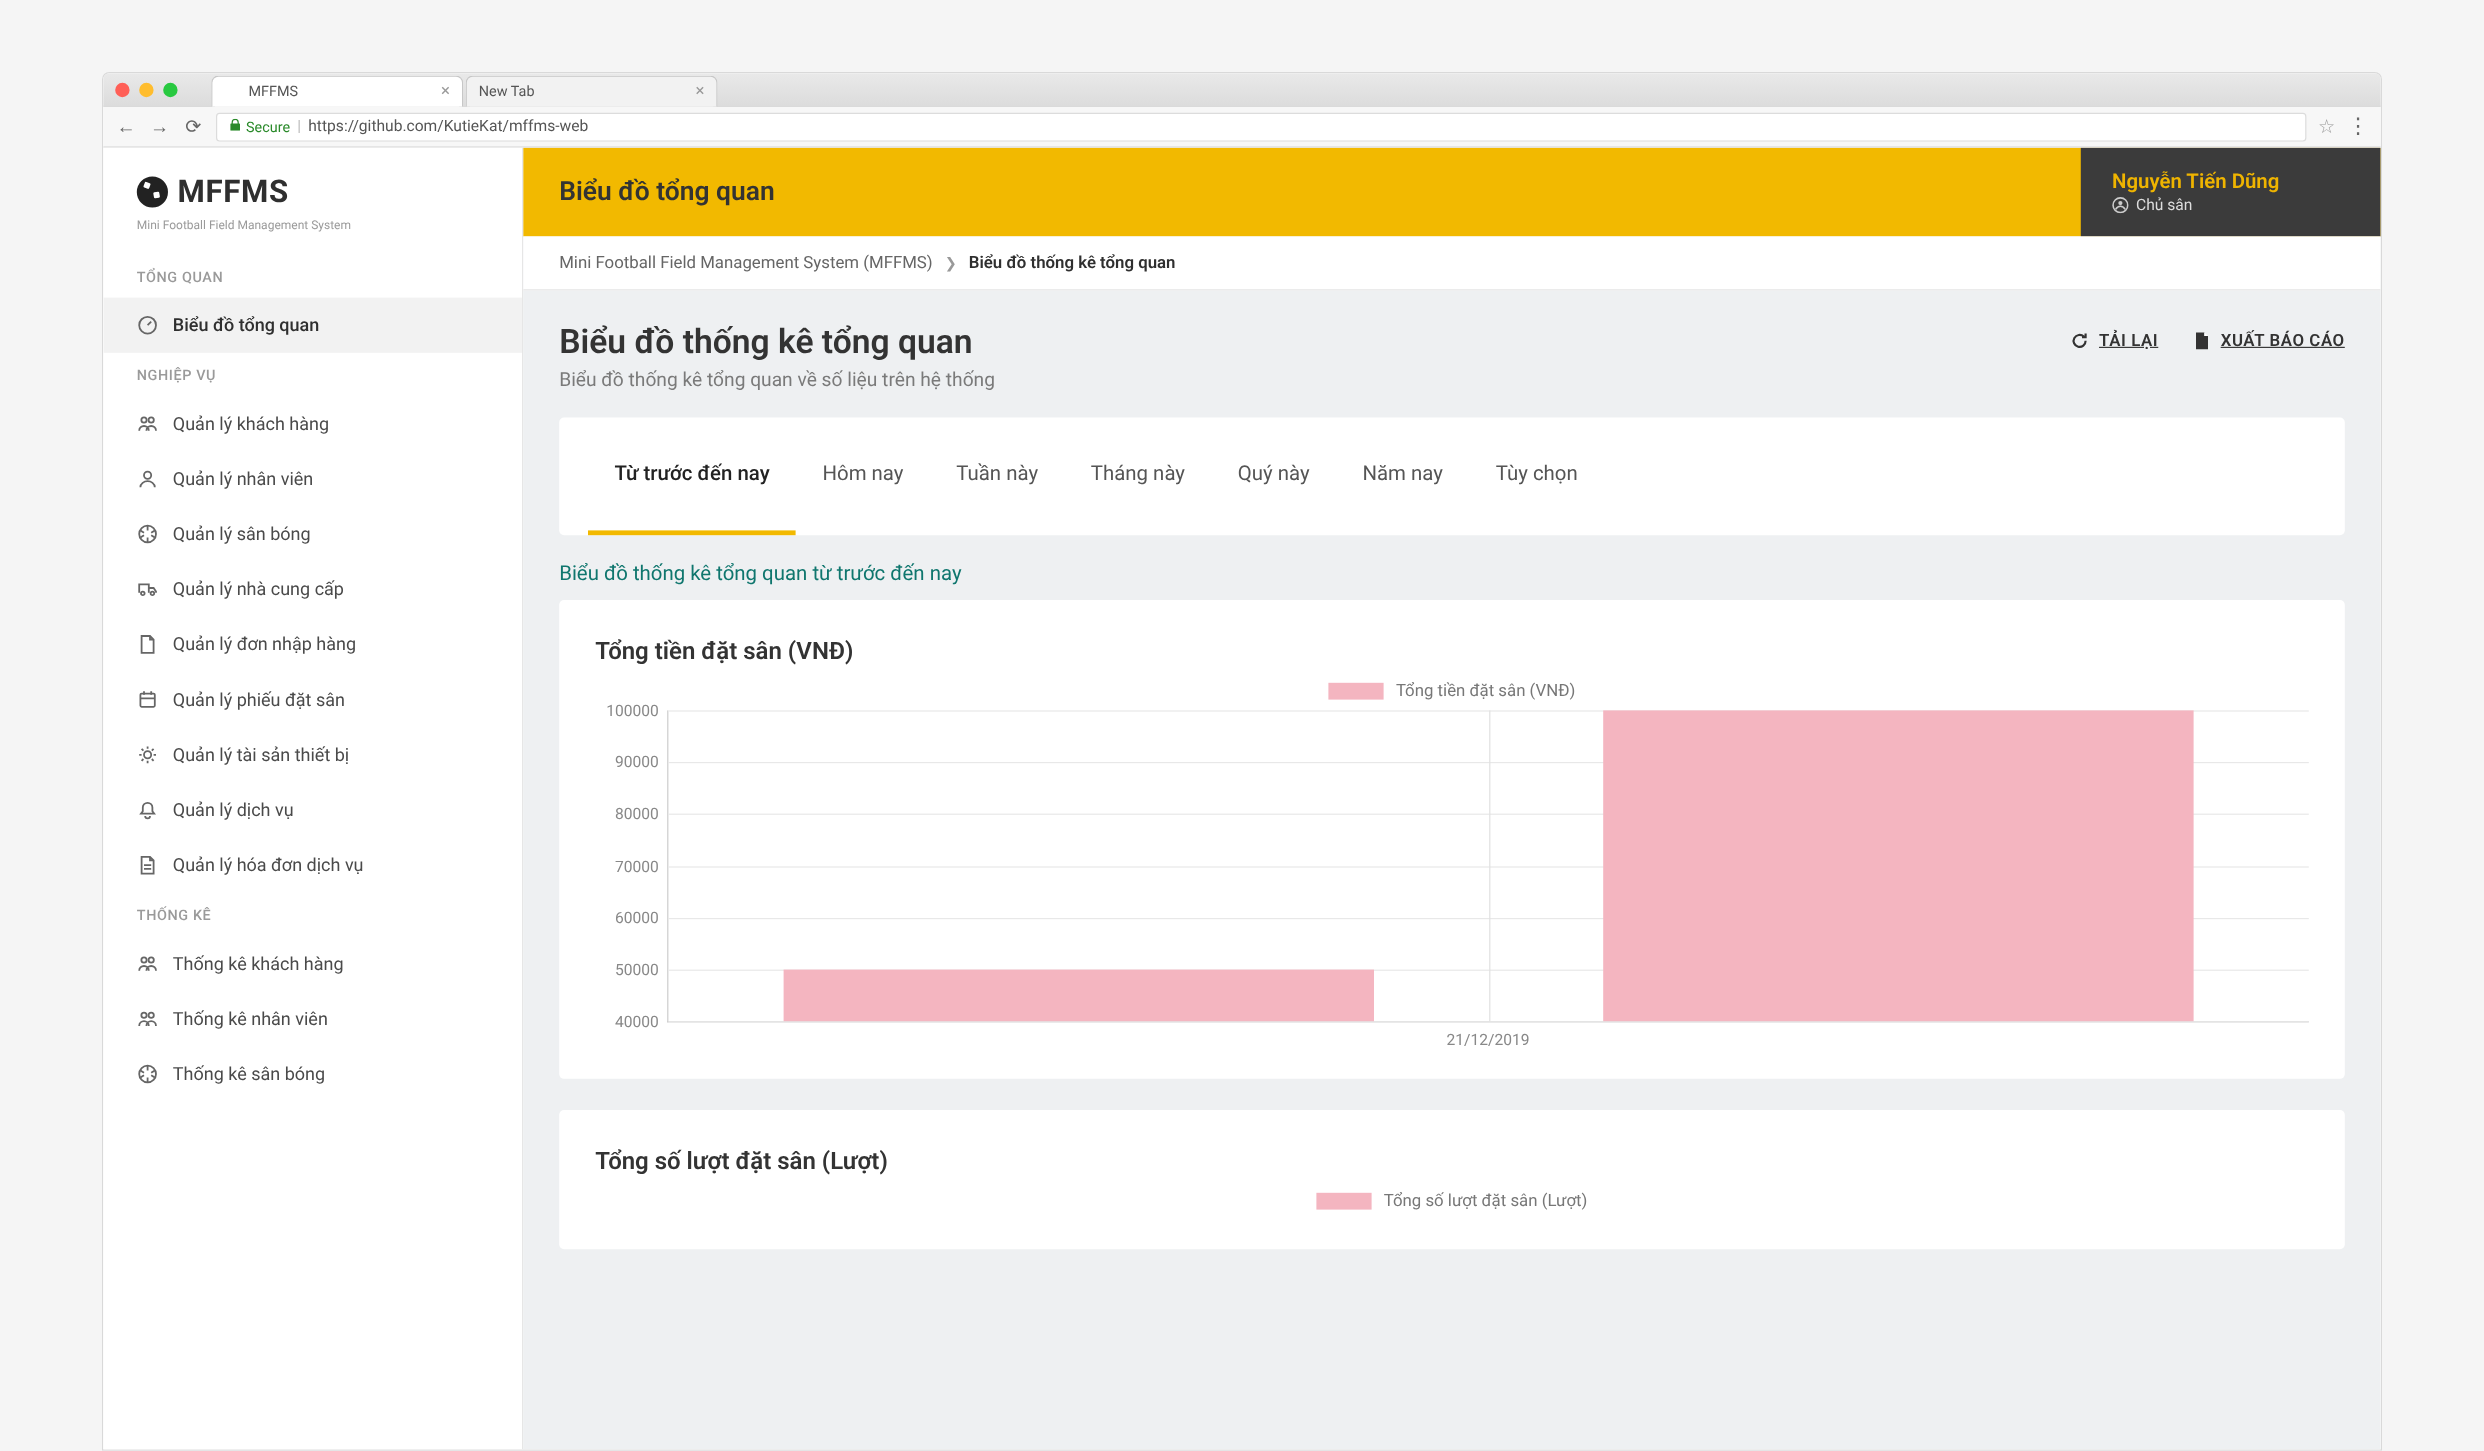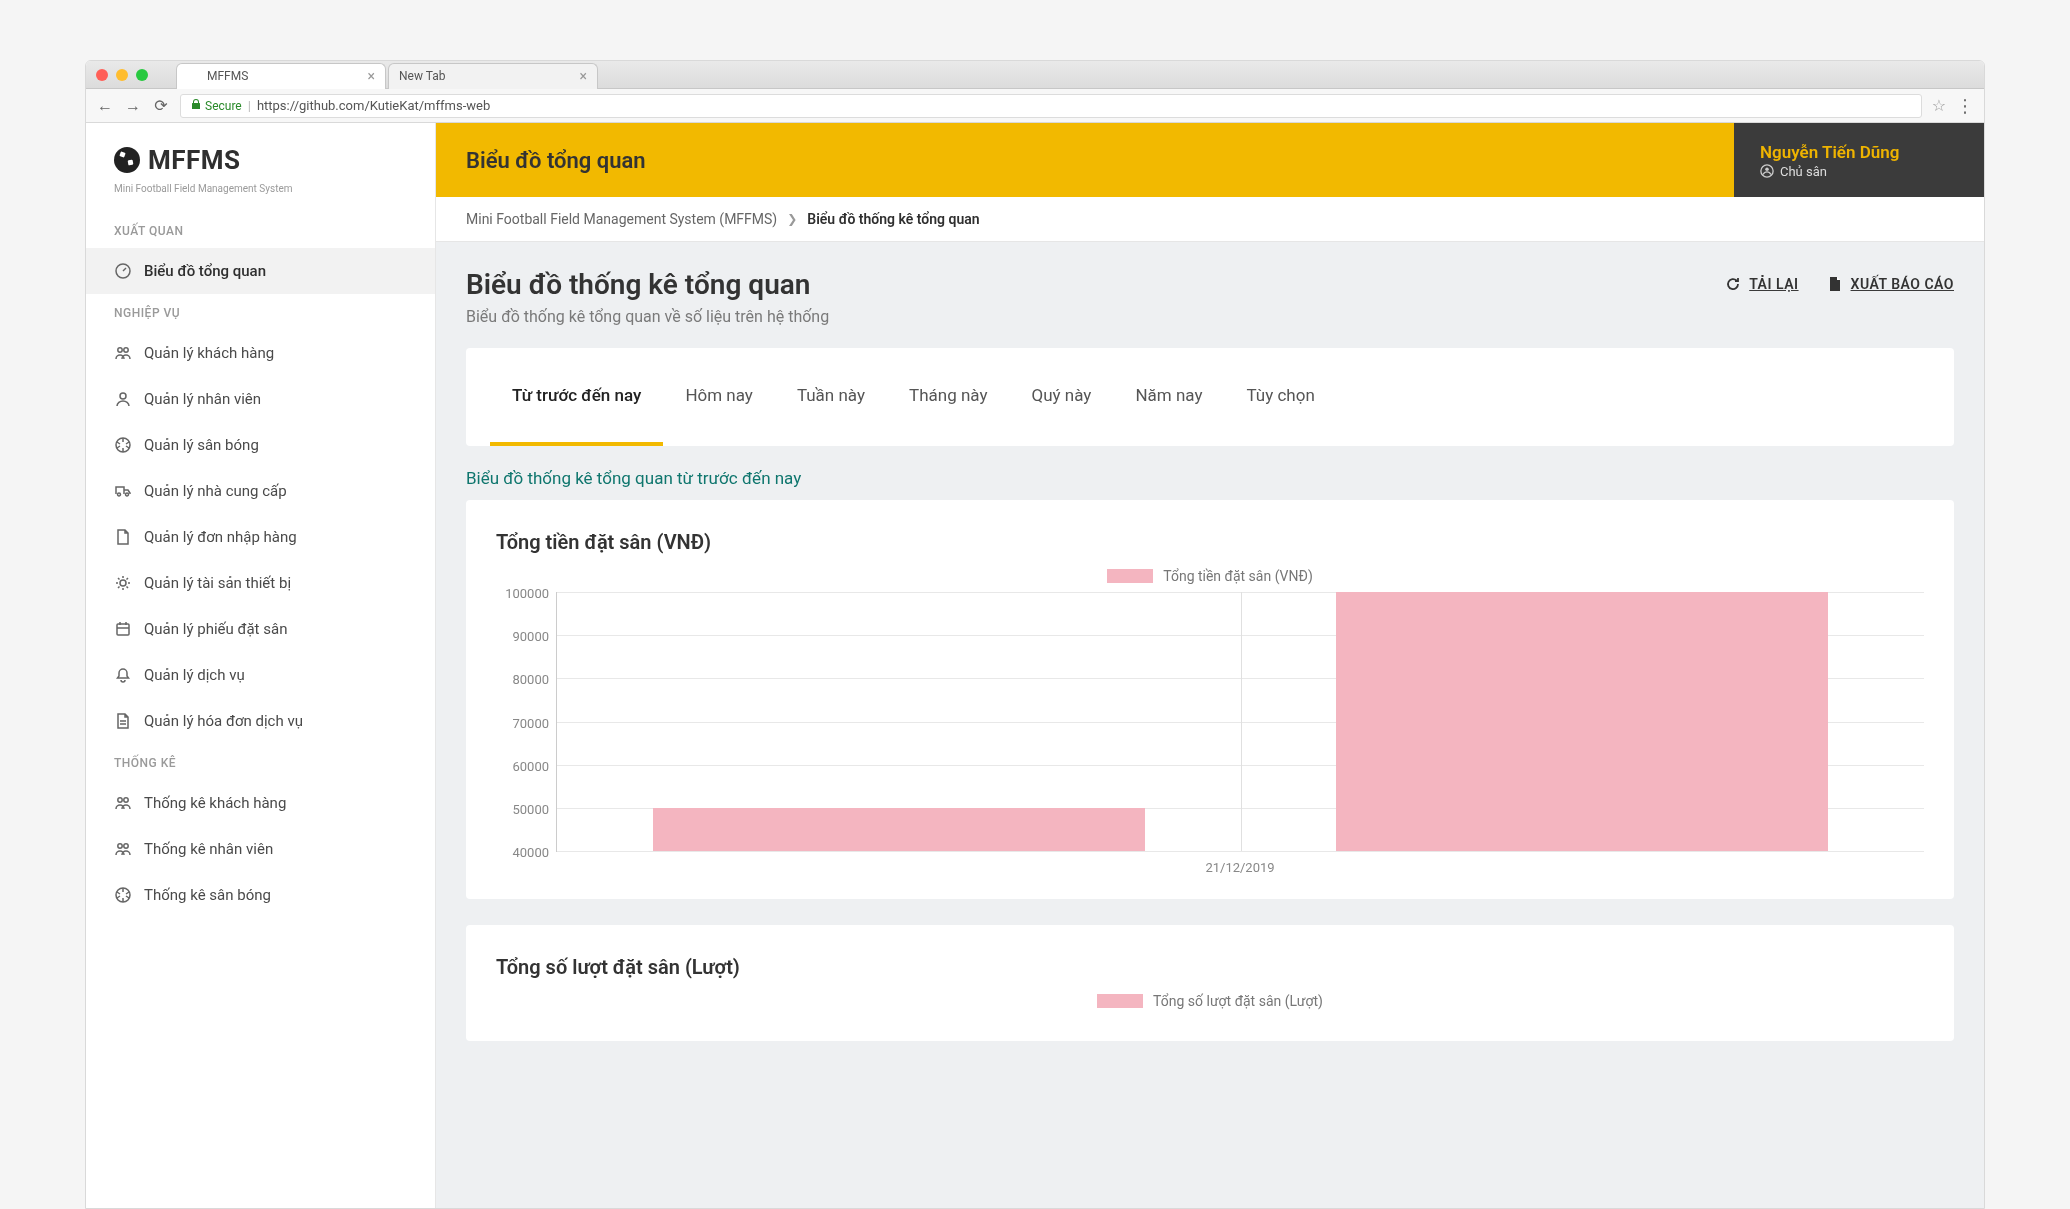--- a/index.html
+++ b/index.html
@@ -163,21 +163,21 @@
   </div>
 
   <div class="app">
     <div class="sidebar">
       <div class="brand">
         <span class="brand-logo"></span>
         <span class="brand-name">MFFMS</span>
       </div>
       <div class="brand-sub">Mini Football Field Management System</div>
       <div id="sidebar-sections">
-          <div class="nav-section-title">XUẤT QUAN</div>
+          <div class="nav-section-title">TỔNG QUAN</div>
           <div class="nav-item active">
             <span class="nav-icon">
               <svg width="18" height="18" viewBox="0 0 18 18" fill="none" stroke="#666" stroke-width="1.5">
                 <circle cx="9" cy="9" r="7"></circle>
                 <path d="M9 9l3-3"></path>
               </svg>
             </span>
             <span>Biểu đồ tổng quan</span>
           </div>
           <div class="nav-section-title">NGHIỆP VỤ</div>
@@ -221,34 +221,34 @@
             <span class="nav-icon">
               <svg width="18" height="18" viewBox="0 0 18 18" fill="none" stroke="#666" stroke-width="1.5">
                 <path d="M4 2h7l3 3v11H4zM11 2v3h3"></path>
               </svg>
             </span>
             <span>Quản lý đơn nhập hàng</span>
           </div>
           <div class="nav-item">
             <span class="nav-icon">
               <svg width="18" height="18" viewBox="0 0 18 18" fill="none" stroke="#666" stroke-width="1.5">
+                <rect x="3" y="4" width="12" height="11" rx="1"></rect>
+                <path d="M3 8h12M6 2v3M12 2v3"></path>
+              </svg>
+            </span>
+            <span>Quản lý phiếu đặt sân</span>
+          </div>
+          <div class="nav-item">
+            <span class="nav-icon">
+              <svg width="18" height="18" viewBox="0 0 18 18" fill="none" stroke="#666" stroke-width="1.5">
                 <circle cx="9" cy="9" r="3"></circle>
                 <path d="M9 2v2M9 14v2M2 9h2M14 9h2M4 4l1.5 1.5M12.5 12.5L14 14M14 4l-1.5 1.5M5.5 12.5L4 14"></path>
               </svg>
             </span>
             <span>Quản lý tài sản thiết bị</span>
-          </div>
-          <div class="nav-item">
-            <span class="nav-icon">
-              <svg width="18" height="18" viewBox="0 0 18 18" fill="none" stroke="#666" stroke-width="1.5">
-                <rect x="3" y="4" width="12" height="11" rx="1"></rect>
-                <path d="M3 8h12M6 2v3M12 2v3"></path>
-              </svg>
-            </span>
-            <span>Quản lý phiếu đặt sân</span>
           </div>
           <div class="nav-item">
             <span class="nav-icon">
               <svg width="18" height="18" viewBox="0 0 18 18" fill="none" stroke="#666" stroke-width="1.5">
                 <path d="M9 3a4 4 0 014 4v3l1.5 2h-11L5 10V7a4 4 0 014-4zM7 14a2 2 0 004 0"></path>
               </svg>
             </span>
             <span>Quản lý dịch vụ</span>
           </div>
           <div class="nav-item">

